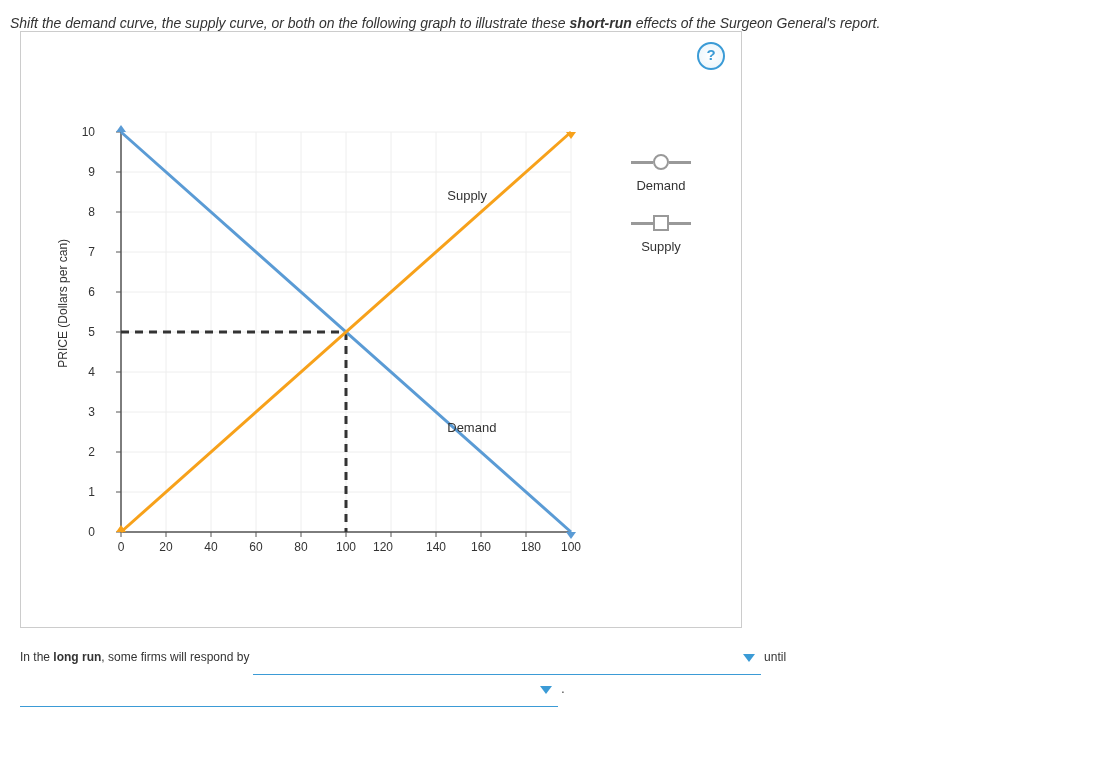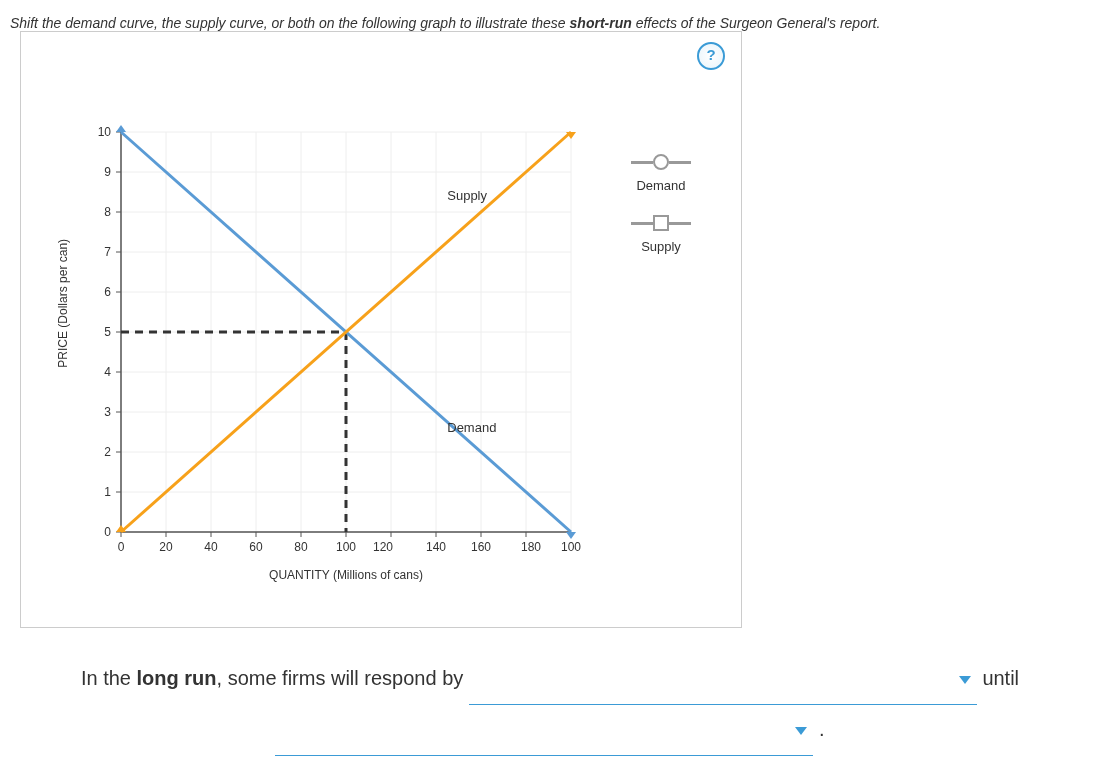--- a/index.html
+++ b/index.html
@@ -59,21 +59,21 @@
   .x-axis-title {
     position: absolute;
     bottom: -5px;
     left: 70px;
     width: 450px;
     text-align: center;
     font-size: 12px;
   }
   .tick-y {
     position: absolute;
-    right: 0;
+    right: 16px;
     text-align: right;
     width: 30px;
     font-size: 12px;
     transform: translateY(-50%);
   }
   .tick-x {
     position: absolute;
     top: 0;
     text-align: center;
     width: 30px;
@@ -109,26 +109,25 @@
     top: 50%;
     width: 12px;
     height: 12px;
     transform: translate(-50%, -50%);
     background: #fff;
     border: 2px solid #999;
   }
   .legend-marker.circle { border-radius: 50%; }
 
   .sentence {
-    margin-top: 26px;
+    margin-top: 15px;
     margin-left: 10px;
-    font-size: 20px;
+    font-size: 12px;
     line-height: 2.4;
     max-width: 1060px;
-    text-align: center;
   }
   .dropdown {
     display: inline-block;
     border-bottom: 1px solid #3b9bd6;
     padding: 0 6px 2px 6px;
     vertical-align: baseline;
     cursor: pointer;
     position: relative;
   }
   .dd-arrow {
@@ -205,21 +204,20 @@
           <polyline points="0,0 450,400" fill="none" stroke="#5a9bd5" stroke-width="3"></polyline>
           <polygon points="-5,0 5,0 0,-7" fill="#5a9bd5"></polygon>
           <polygon points="445,400 455,400 450,407" fill="#5a9bd5"></polygon>
           <polyline points="0,400 450,0" fill="none" stroke="#f7a11a" stroke-width="3"></polyline>
           <polygon points="-5,400 5,400 0,393" fill="#f7a11a"></polygon>
           <polygon points="445,0 455,0 450,7" fill="#f7a11a"></polygon>
           <text x="326.25" y="68" font-size="13" fill="#333">Supply</text>
           <text x="326.25" y="300" font-size="13" fill="#333">Demand</text>
         </svg></div>
     <div class="y-axis-title" style="left:5px; top:300px;">PRICE (Dollars per can)</div>
-    <div class="x-axis-title" style="bottom:20px;">QUANTITY (Millions of cans)</div>
     <div id="yticks" style="position:absolute; left:30px; top:0; height:400px; width:30px;">
         <div class="tick-y" style="top: 400px;">0</div>
         <div class="tick-y" style="top: 360px;">1</div>
         <div class="tick-y" style="top: 320px;">2</div>
         <div class="tick-y" style="top: 280px;">3</div>
         <div class="tick-y" style="top: 240px;">4</div>
         <div class="tick-y" style="top: 200px;">5</div>
         <div class="tick-y" style="top: 160px;">6</div>
         <div class="tick-y" style="top: 120px;">7</div>
         <div class="tick-y" style="top: 80px;">8</div>

